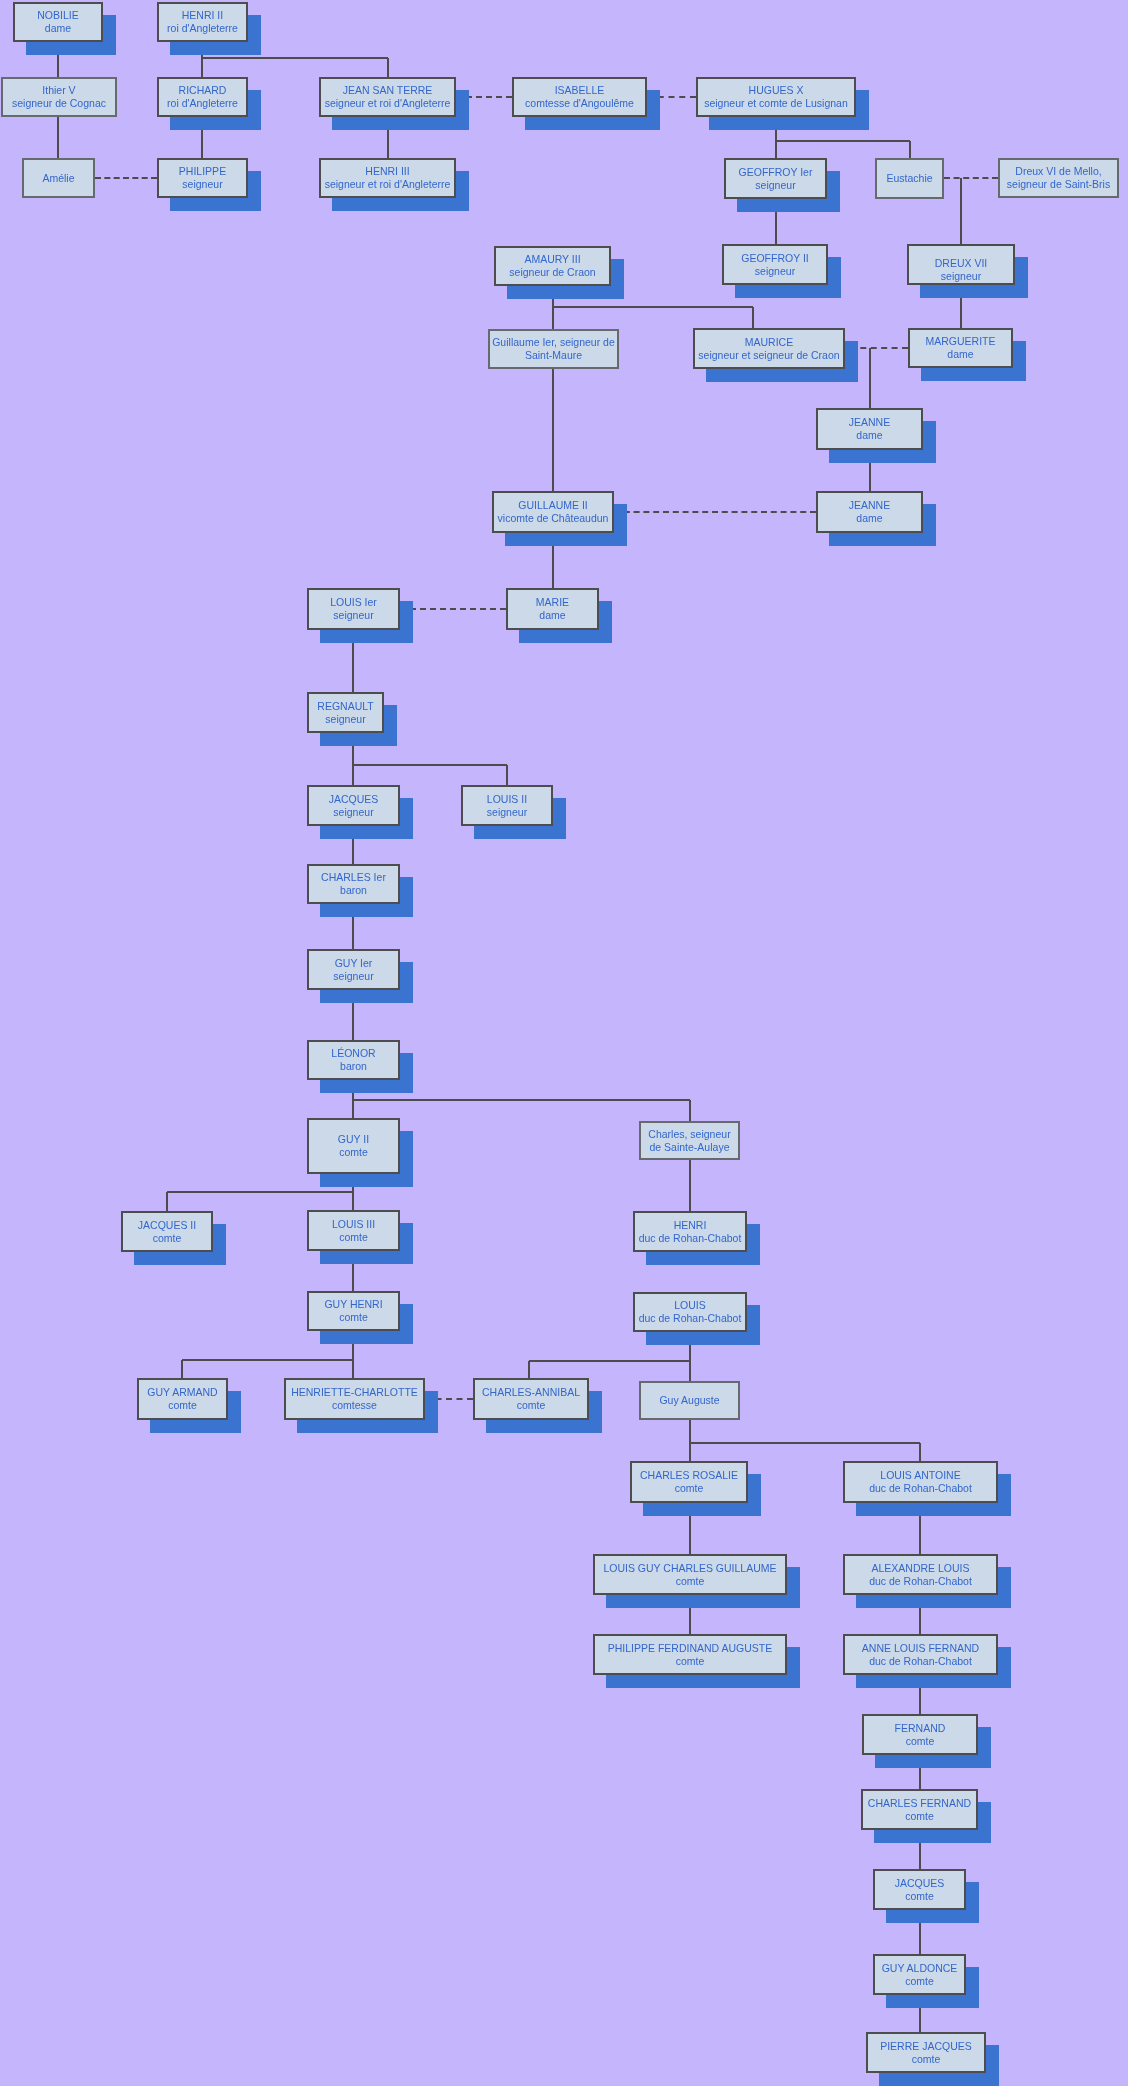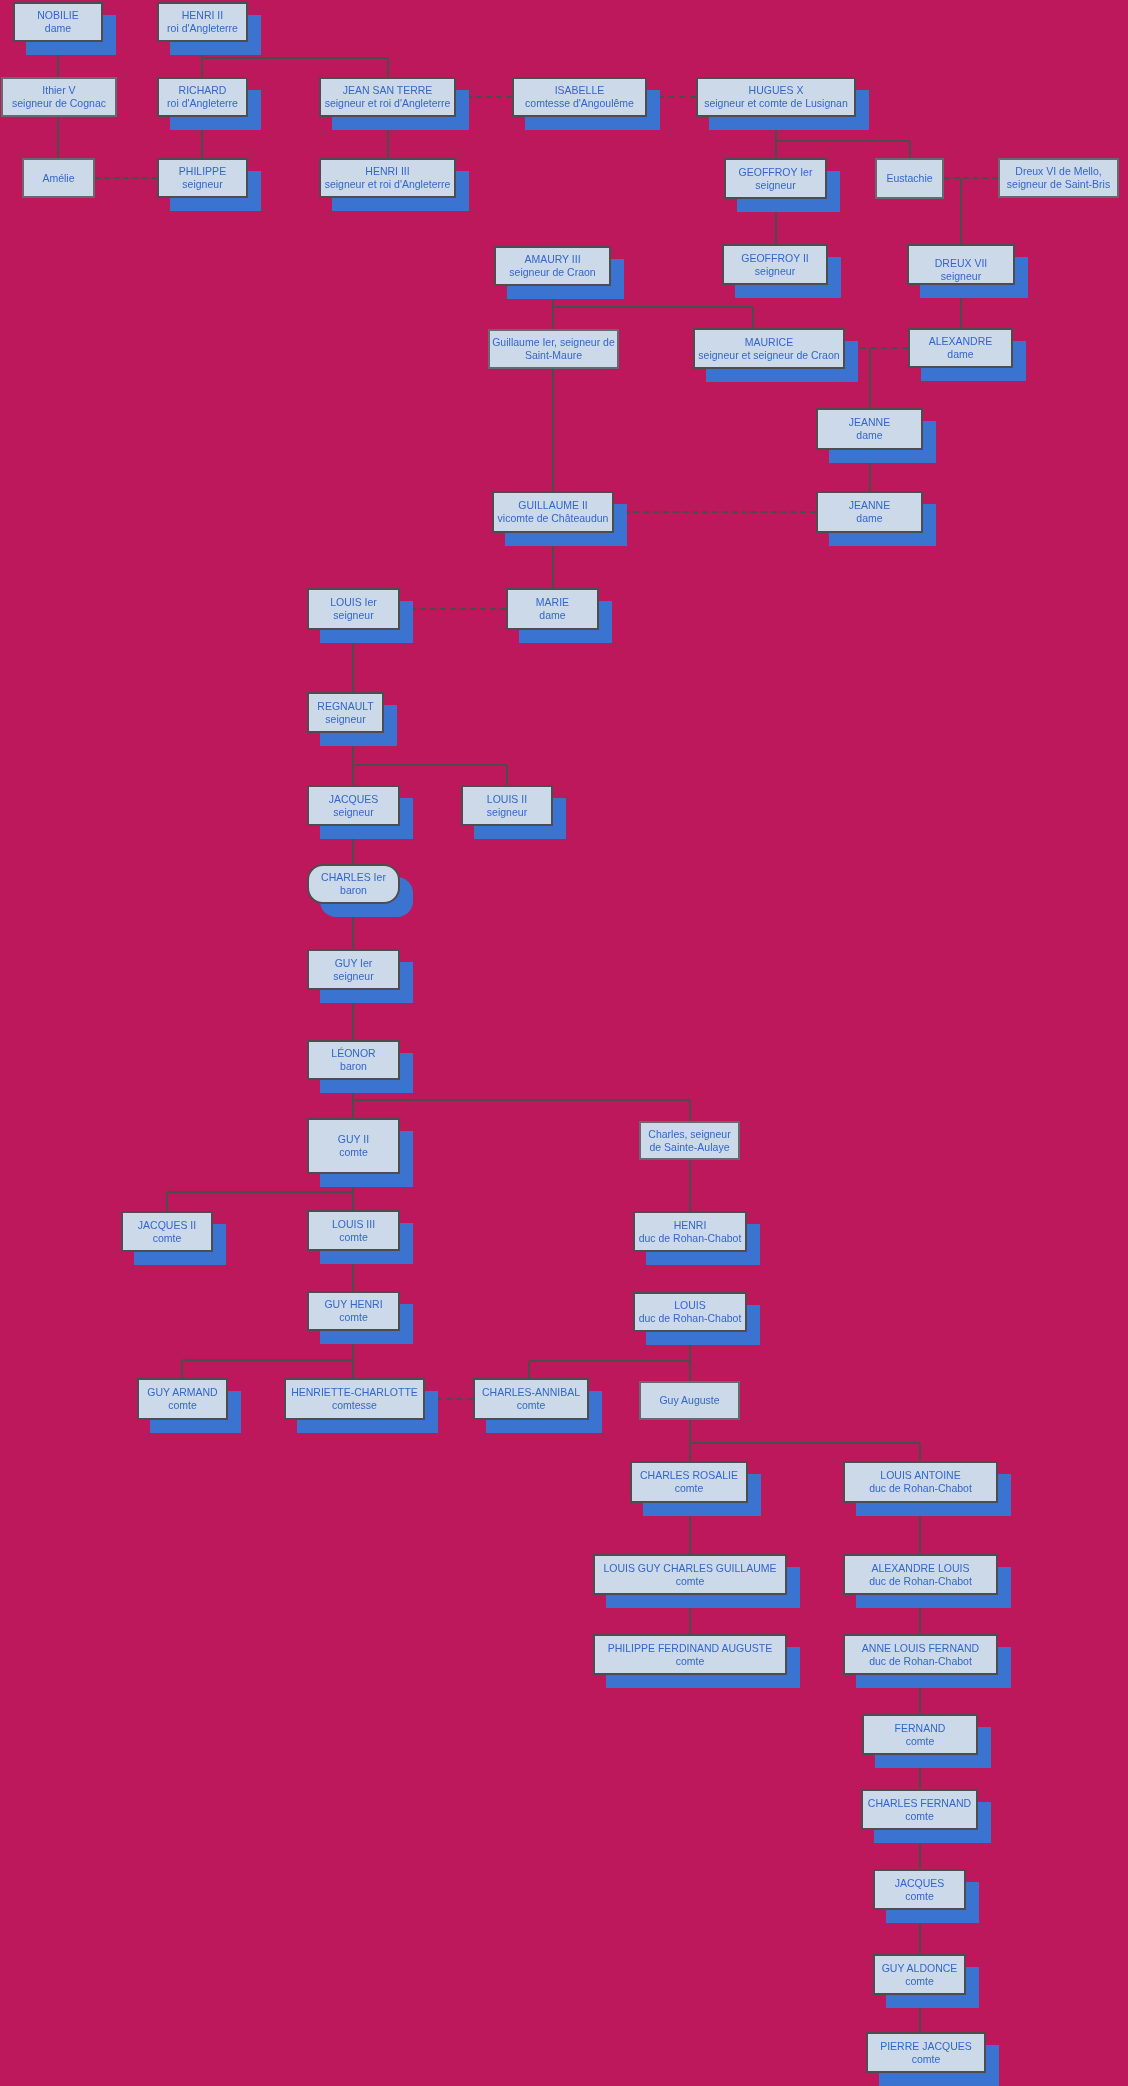--- a/index.html
+++ b/index.html
@@ -1,20 +1,20 @@
 <!DOCTYPE html>
 <html><head>
 <meta charset="utf-8">
 <style>
   html, body { margin: 0; padding: 0; background: #ffffff; }
   #canvas {
     position: relative;
     width: 1128px;
     height: 2086px;
-    background: #be185d;
+    background: #c4b5fd;
     overflow: hidden;
     font-family: "Liberation Sans", "DejaVu Sans", sans-serif;
   }
   .person {
     position: absolute;
     box-sizing: border-box;
     background: #ccd9e8;
     border: 2px solid #4d4d4f;
     color: #3366cc;
     display: flex;
@@ -173,21 +173,21 @@
     </div>
     <div class="person plain" style="left: 488px; top: 329px; width: 131px; height: 40px;">
       <div class="pline">Guillaume Ier, seigneur de</div>
       <div class="pline">Saint-Maure</div>
     </div>
     <div class="person shadowed" style="left: 677px; top: 328px; width: 152px; height: 41px; margin-left: 16px;">
       <div class="pline">MAURICE</div>
       <div class="pline">seigneur et seigneur de Craon</div>
     </div>
     <div class="person shadowed" style="left: 908px; top: 328px; width: 105px; height: 40px;">
-      <div class="pline">ALEXANDRE</div>
+      <div class="pline">MARGUERITE</div>
       <div class="pline">dame</div>
     </div>
     <div class="person shadowed" style="left: 816px; top: 408px; width: 107px; height: 42px;">
       <div class="pline">JEANNE</div>
       <div class="pline">dame</div>
     </div>
     <div class="person shadowed" style="left: 816px; top: 491px; width: 107px; height: 42px;">
       <div class="pline">JEANNE</div>
       <div class="pline">dame</div>
     </div>
@@ -208,21 +208,21 @@
       <div class="pline">seigneur</div>
     </div>
     <div class="person shadowed" style="left: 307px; top: 785px; width: 93px; height: 41px;">
       <div class="pline">JACQUES</div>
       <div class="pline">seigneur</div>
     </div>
     <div class="person shadowed" style="left: 461px; top: 785px; width: 92px; height: 41px;">
       <div class="pline">LOUIS II</div>
       <div class="pline">seigneur</div>
     </div>
-    <div class="person shadowed" style="left: 307px; top: 864px; width: 93px; height: 40px; border-radius: 16px;">
+    <div class="person shadowed" style="left: 307px; top: 864px; width: 93px; height: 40px;">
       <div class="pline">CHARLES Ier</div>
       <div class="pline">baron</div>
     </div>
     <div class="person shadowed" style="left: 307px; top: 949px; width: 93px; height: 41px;">
       <div class="pline">GUY Ier</div>
       <div class="pline">seigneur</div>
     </div>
     <div class="person shadowed" style="left: 307px; top: 1040px; width: 93px; height: 40px;">
       <div class="pline">LÉONOR</div>
       <div class="pline">baron</div>

